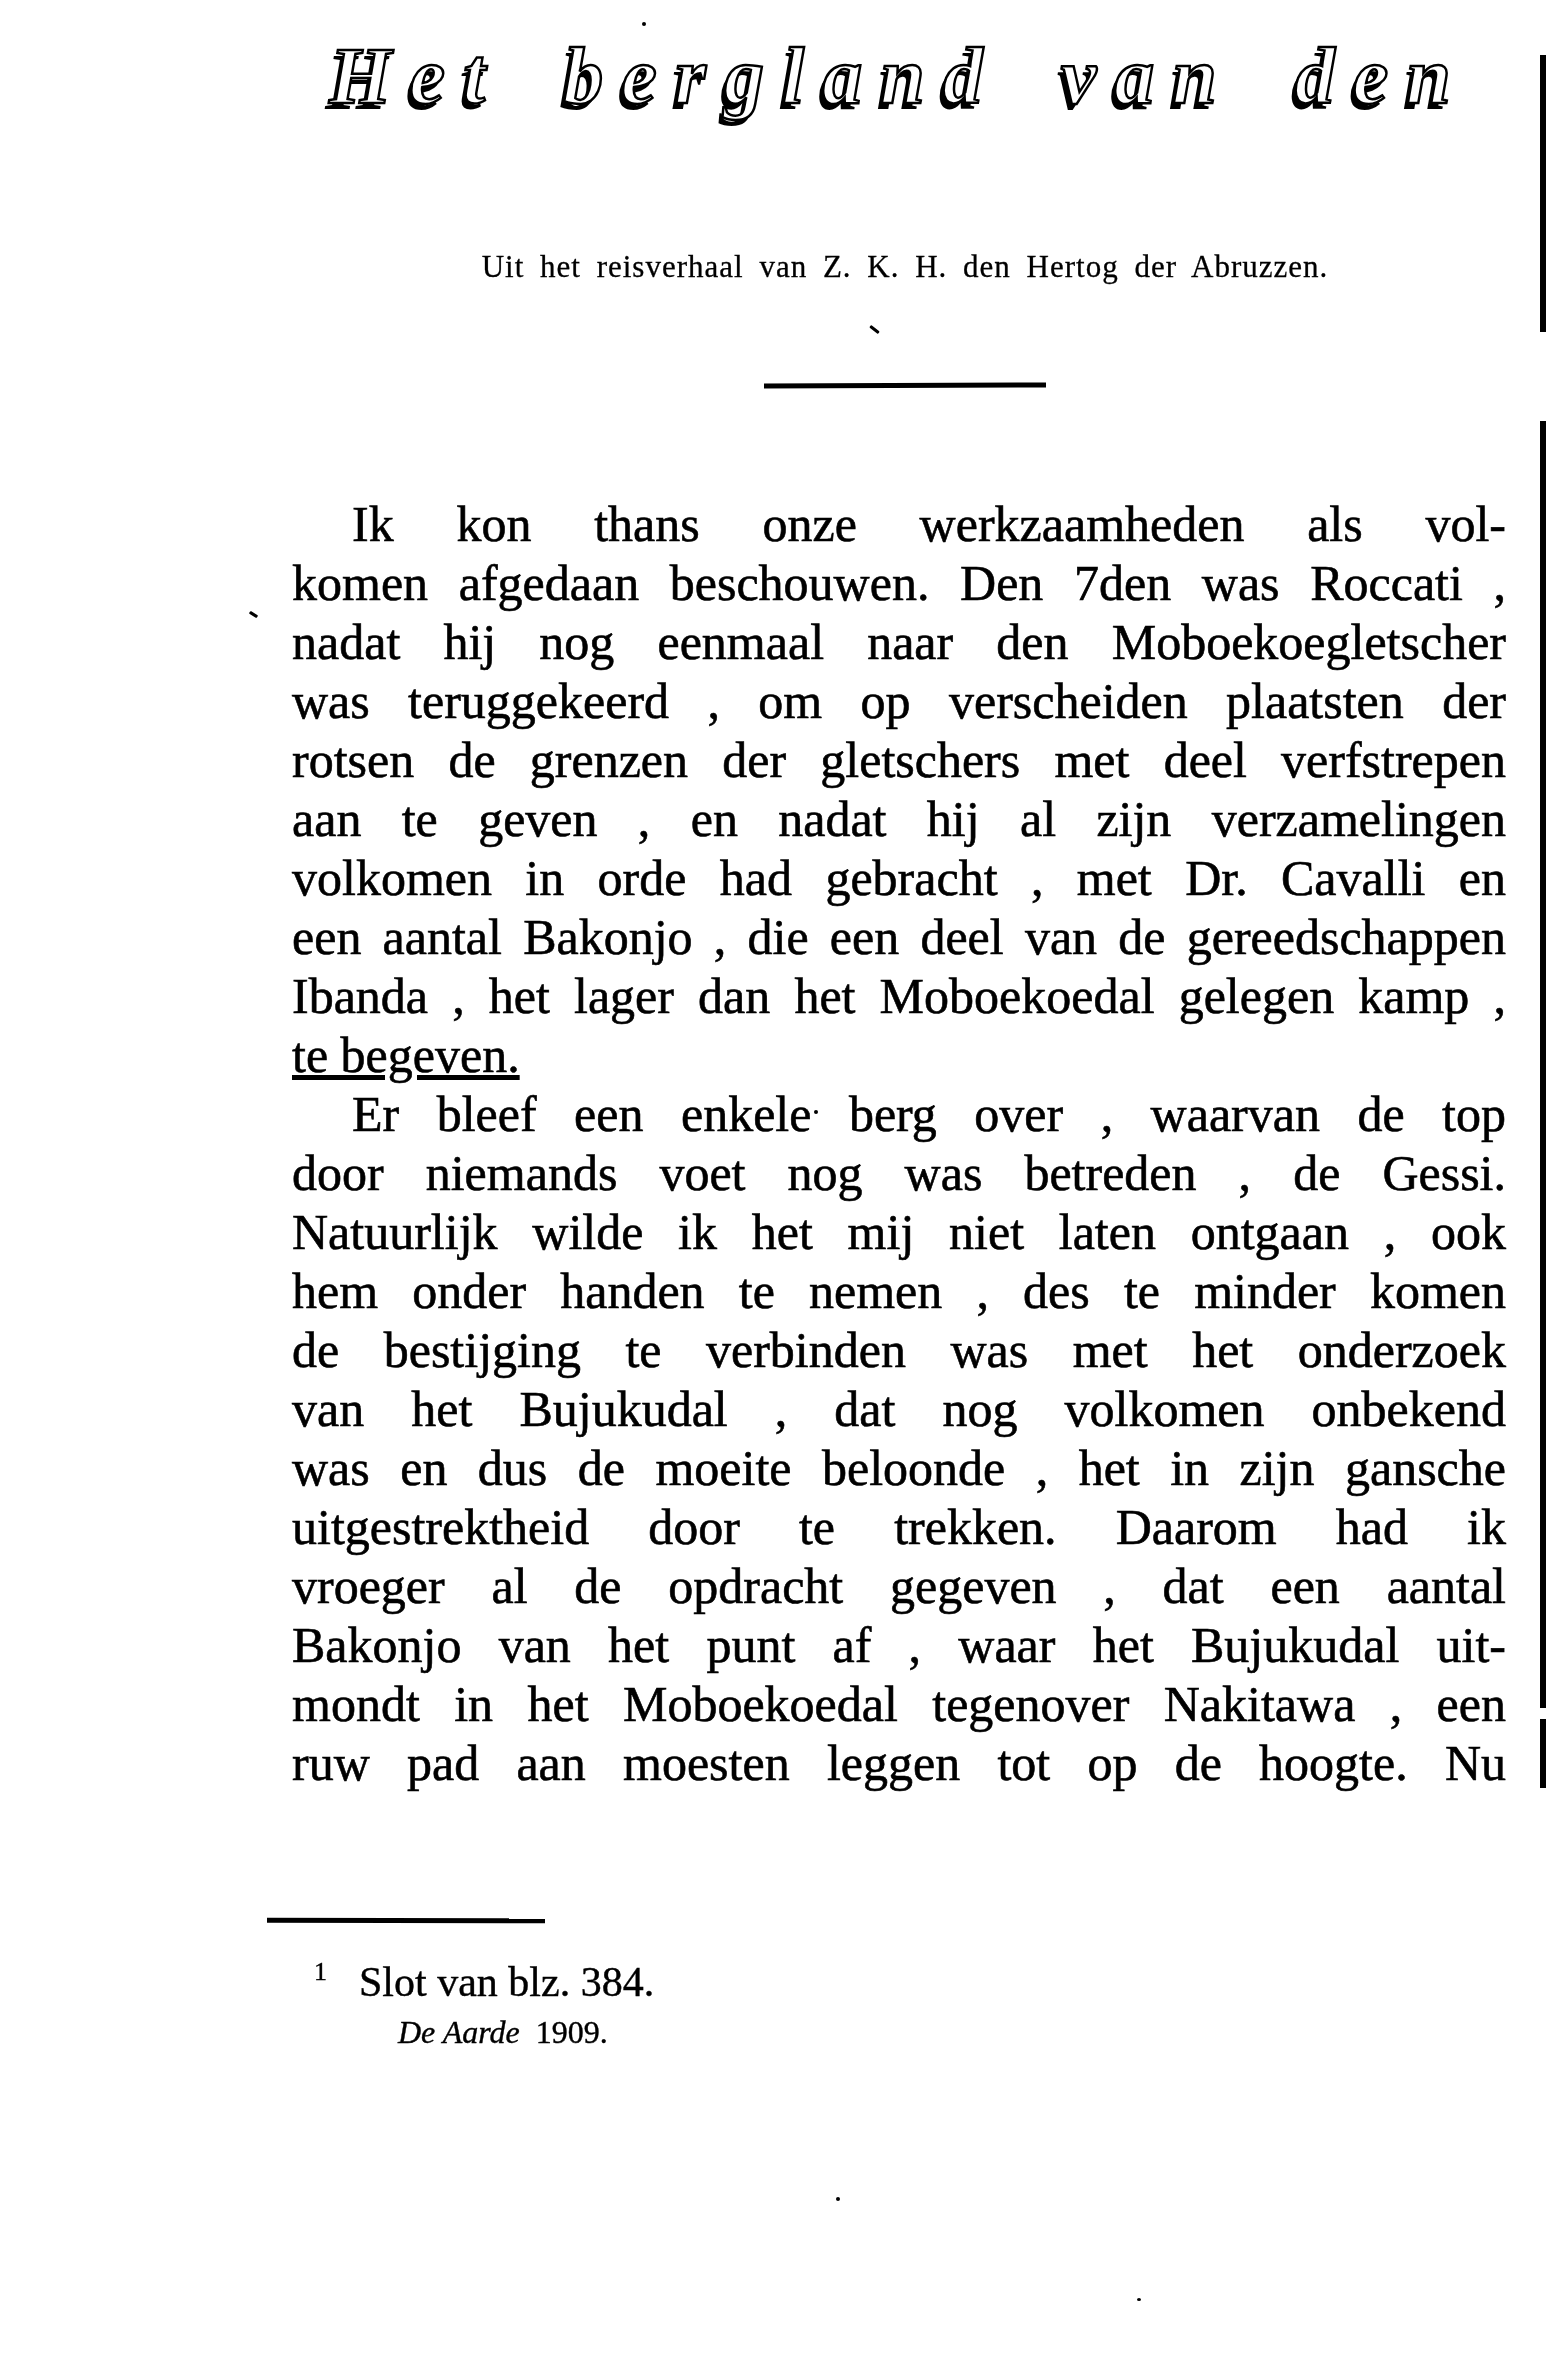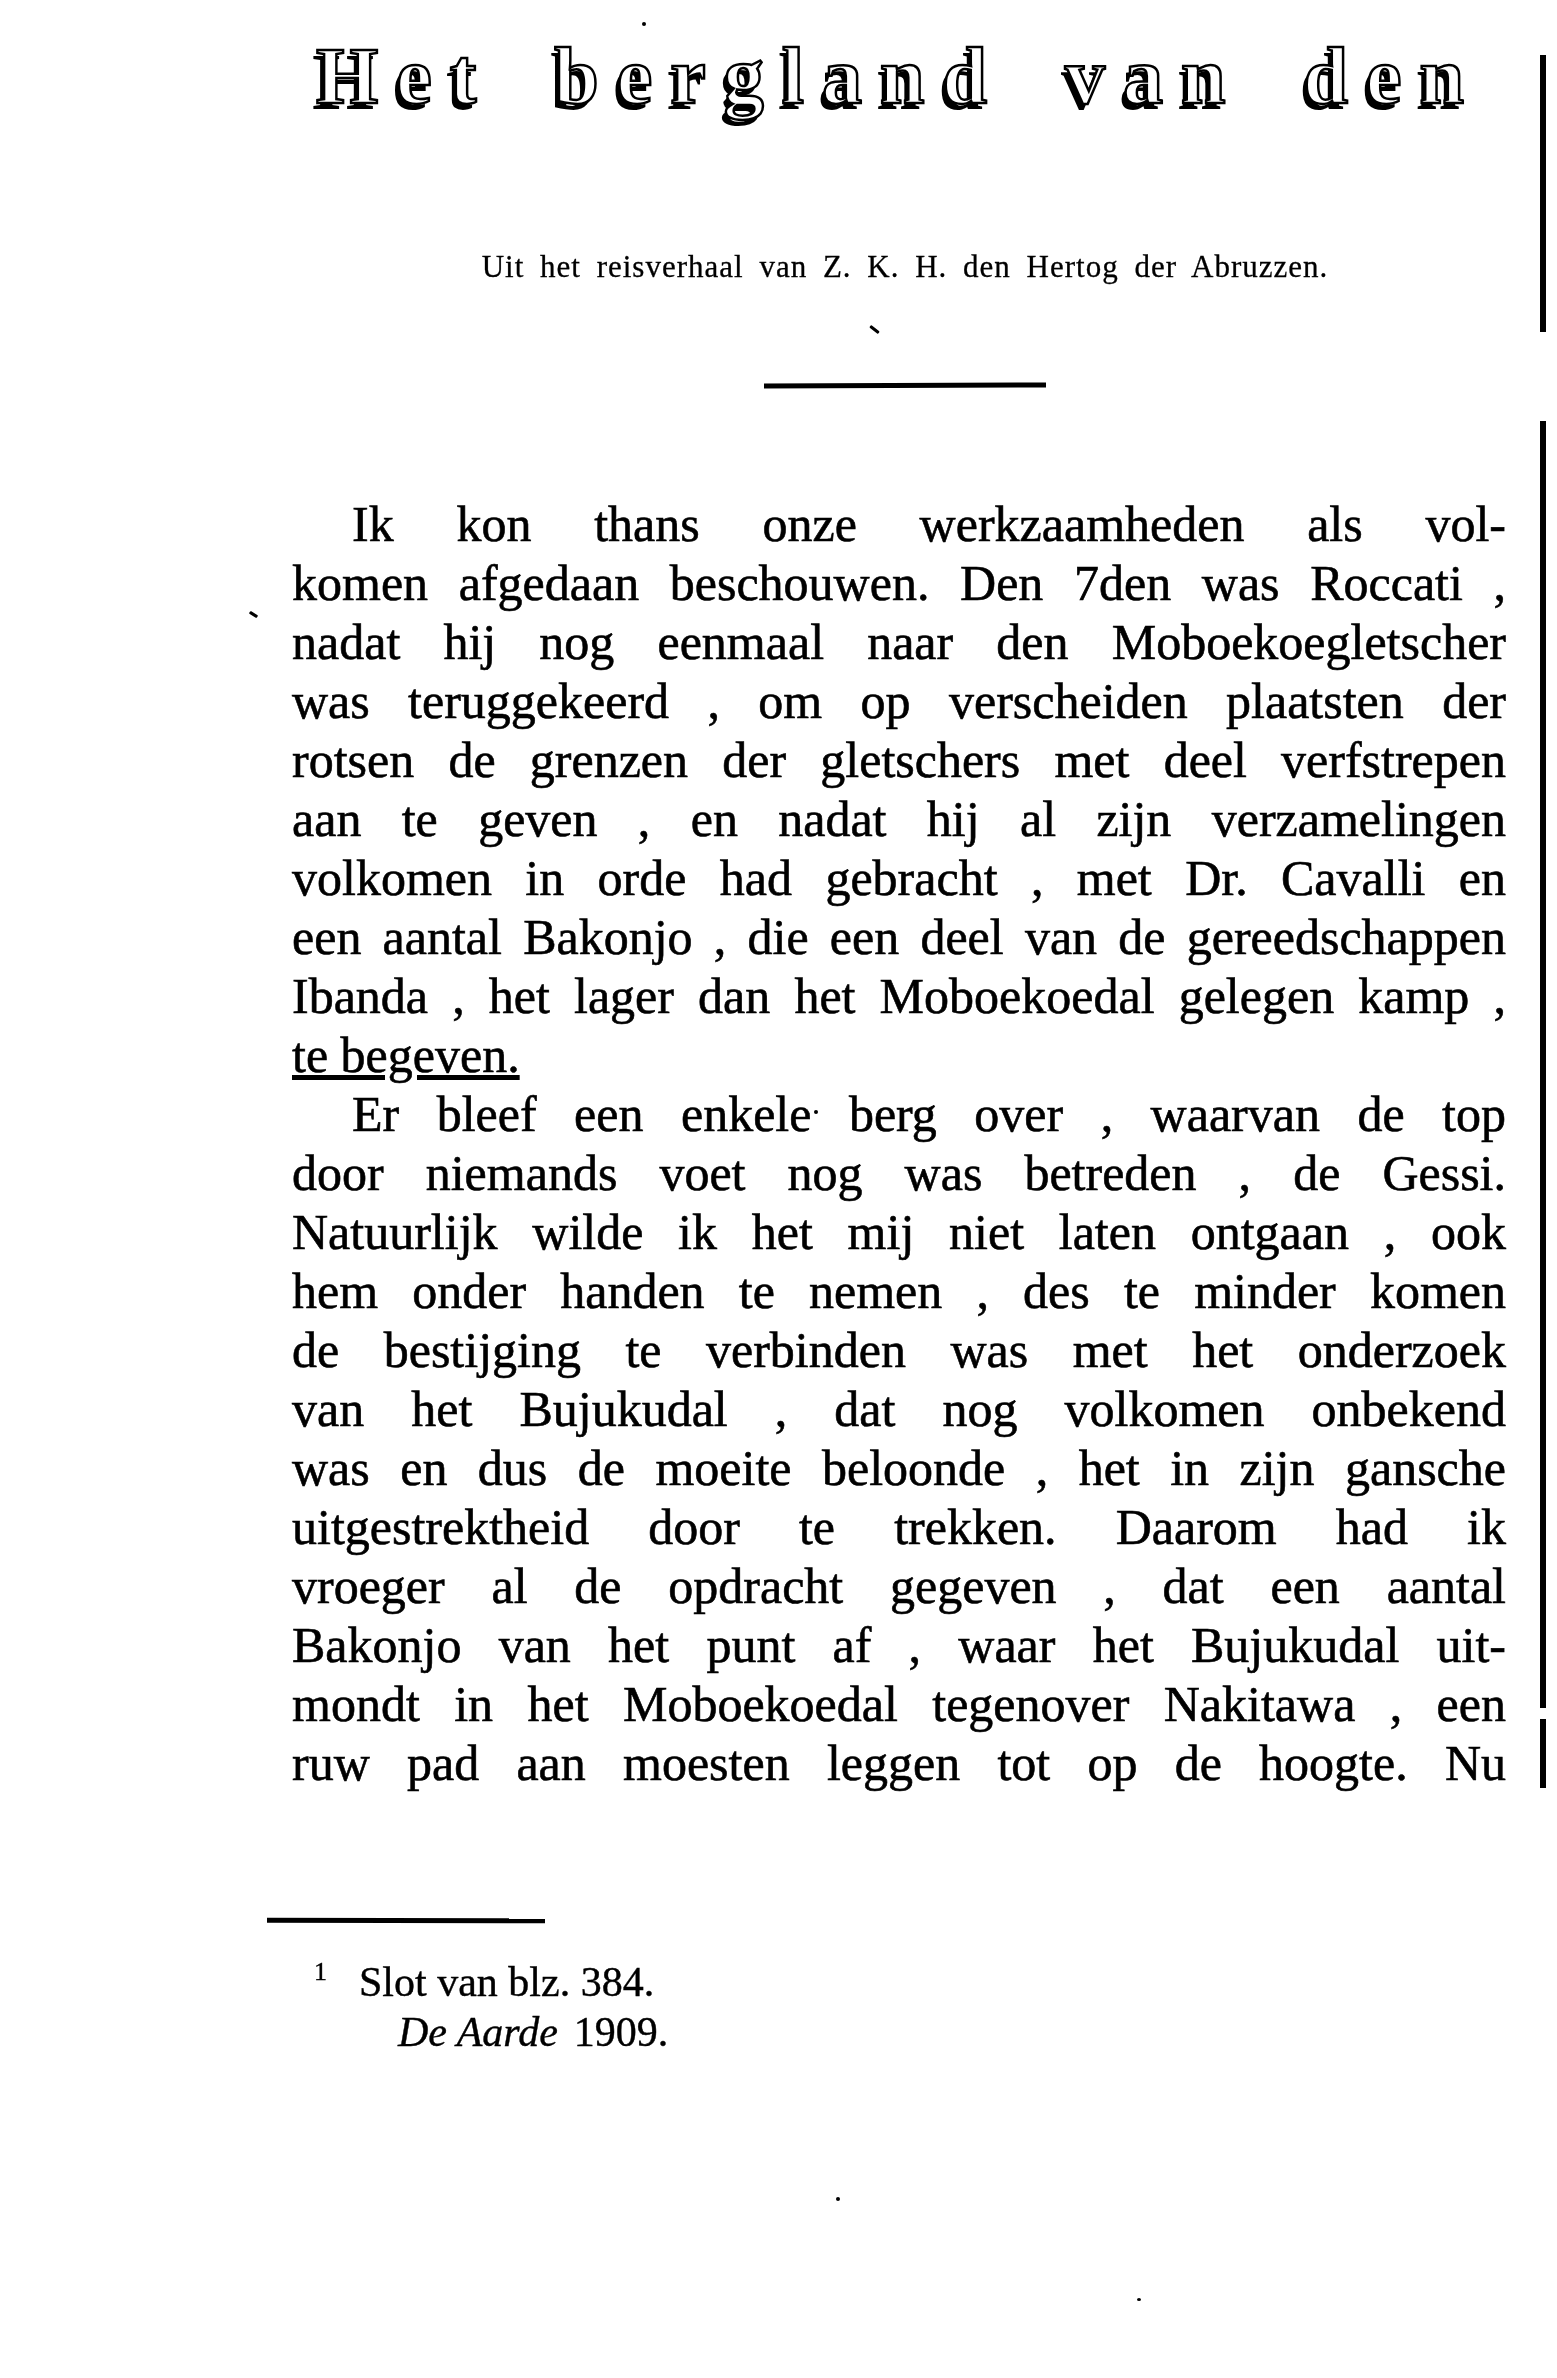--- a/index.html
+++ b/index.html
@@ -8,20 +8,21 @@
     font-family:"Liberation Serif","DejaVu Serif",serif;color:#000;overflow:hidden;
   }
   
   .title{position:absolute;left:292px;top:30px;width:1214px;text-align:center;}
   .title-line{
     line-height:92px;height:92px;font-size:80px;font-weight:bold;
     letter-spacing:18px;word-spacing:22px;
     color:#fff;-webkit-text-stroke:2.5px #000;
     text-shadow:-4px 6px 0 #000;
     white-space:nowrap;
+    font-style:italic;
   }
   .title-sup{
     color:#000;-webkit-text-stroke:0px #000;text-shadow:none;font-weight:normal;
     font-size:46px;letter-spacing:0;position:relative;top:-34px;margin-left:16px;
   }
   
   .subtitle{
     position:absolute;left:298px;top:239px;width:1214px;text-align:center;
     font-size:31px;line-height:56px;letter-spacing:1px;word-spacing:7px;
     -webkit-text-stroke:0.3px #000;white-space:nowrap;
@@ -39,21 +40,21 @@
       #000 1664px,#000 1733px);
   }
   
   .body-text{position:absolute;left:292px;top:495px;width:1214px;font-size:50px;-webkit-text-stroke:0.6px #000;}
   .ln{line-height:59px;height:59px;text-align:justify;text-align-last:justify;}
   .ln.last{text-align-last:left;text-decoration:underline;}
   .ln.ind{text-indent:60px;}
   
   .fn1{position:absolute;left:292px;top:1956px;font-size:42px;line-height:52px;-webkit-text-stroke:0.4px #000;}
   .fnsup{font-size:26px;position:relative;top:-16px;margin-left:22px;margin-right:32px;}
-  .fn2{position:absolute;left:398px;top:2006px;font-size:42px;line-height:52px;-webkit-text-stroke:0.4px #000;}
+  .fn2{position:absolute;left:398px;top:2006px;font-size:32px;line-height:52px;-webkit-text-stroke:0.4px #000;}
   .fn2 .it{font-style:italic;}
   .fn2 .yr{margin-left:16px;}
   
   .spk{position:absolute;background:#000;border-radius:50%;}
   .tick{position:absolute;background:#000;border-radius:1px;}
 </style>
 </head>
 <body>
 
 <div class="page">

